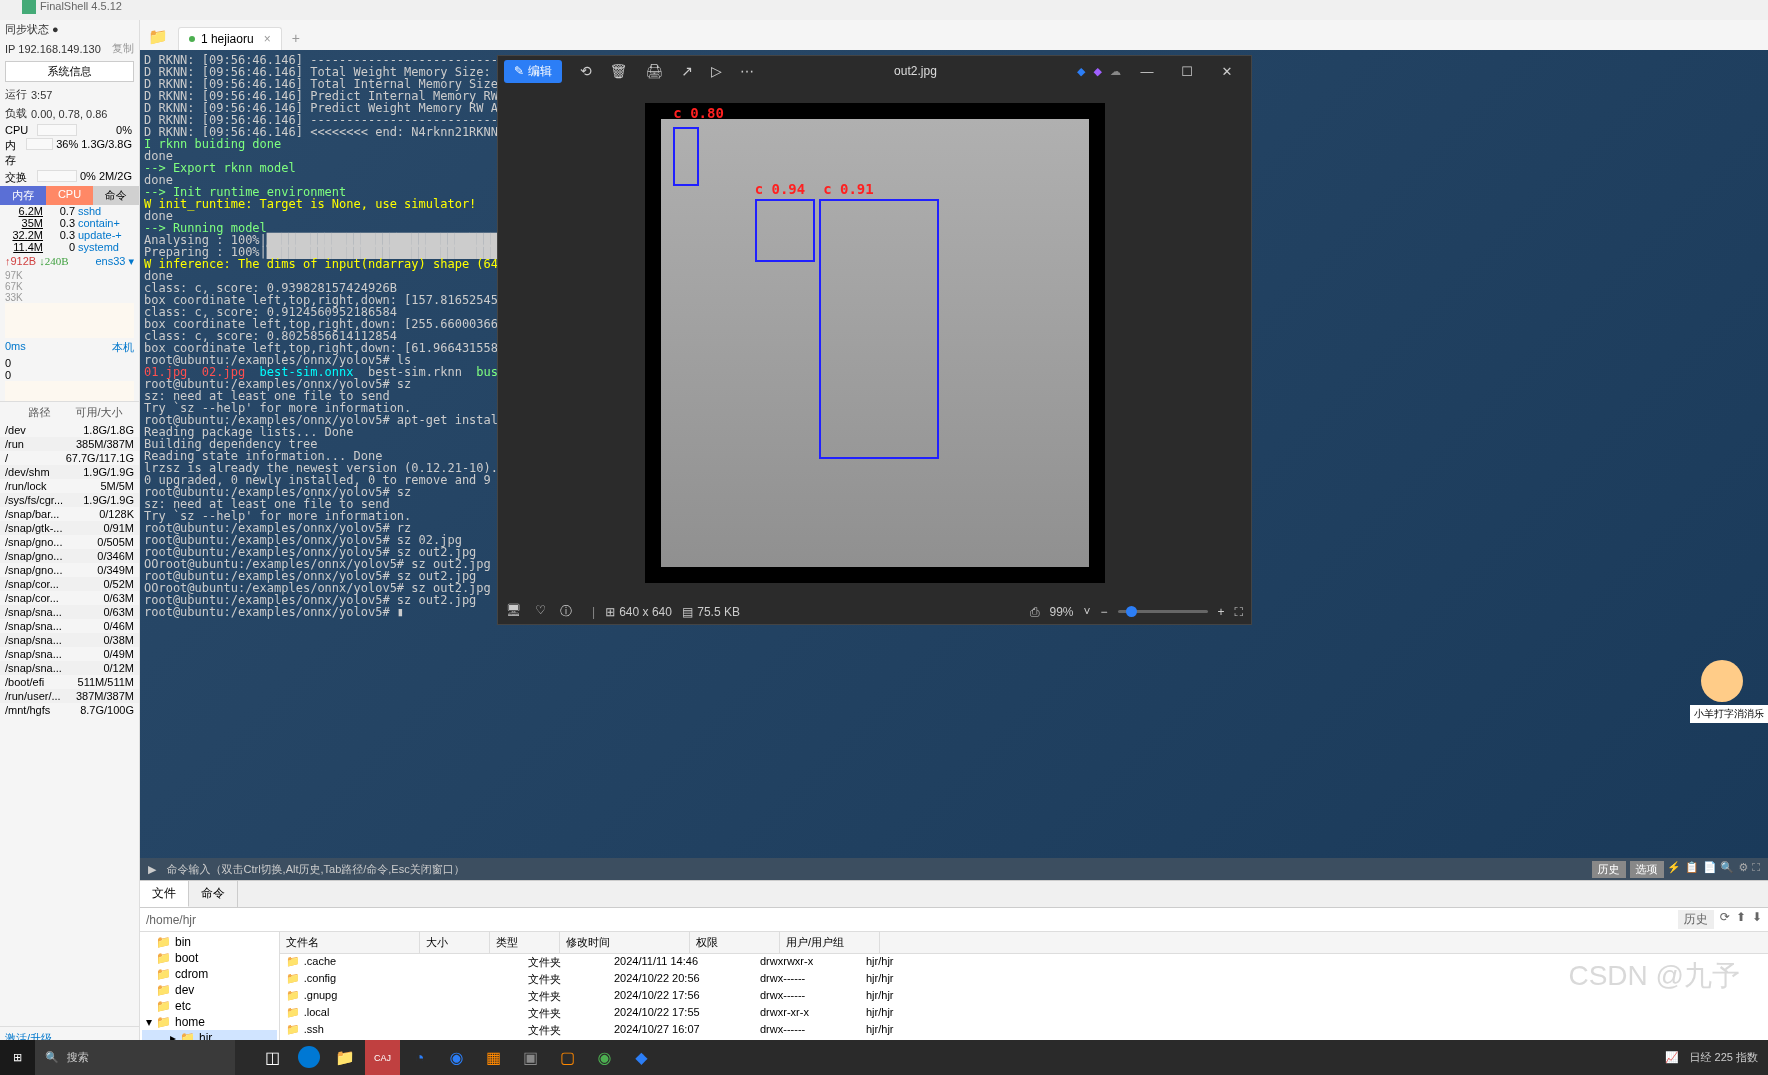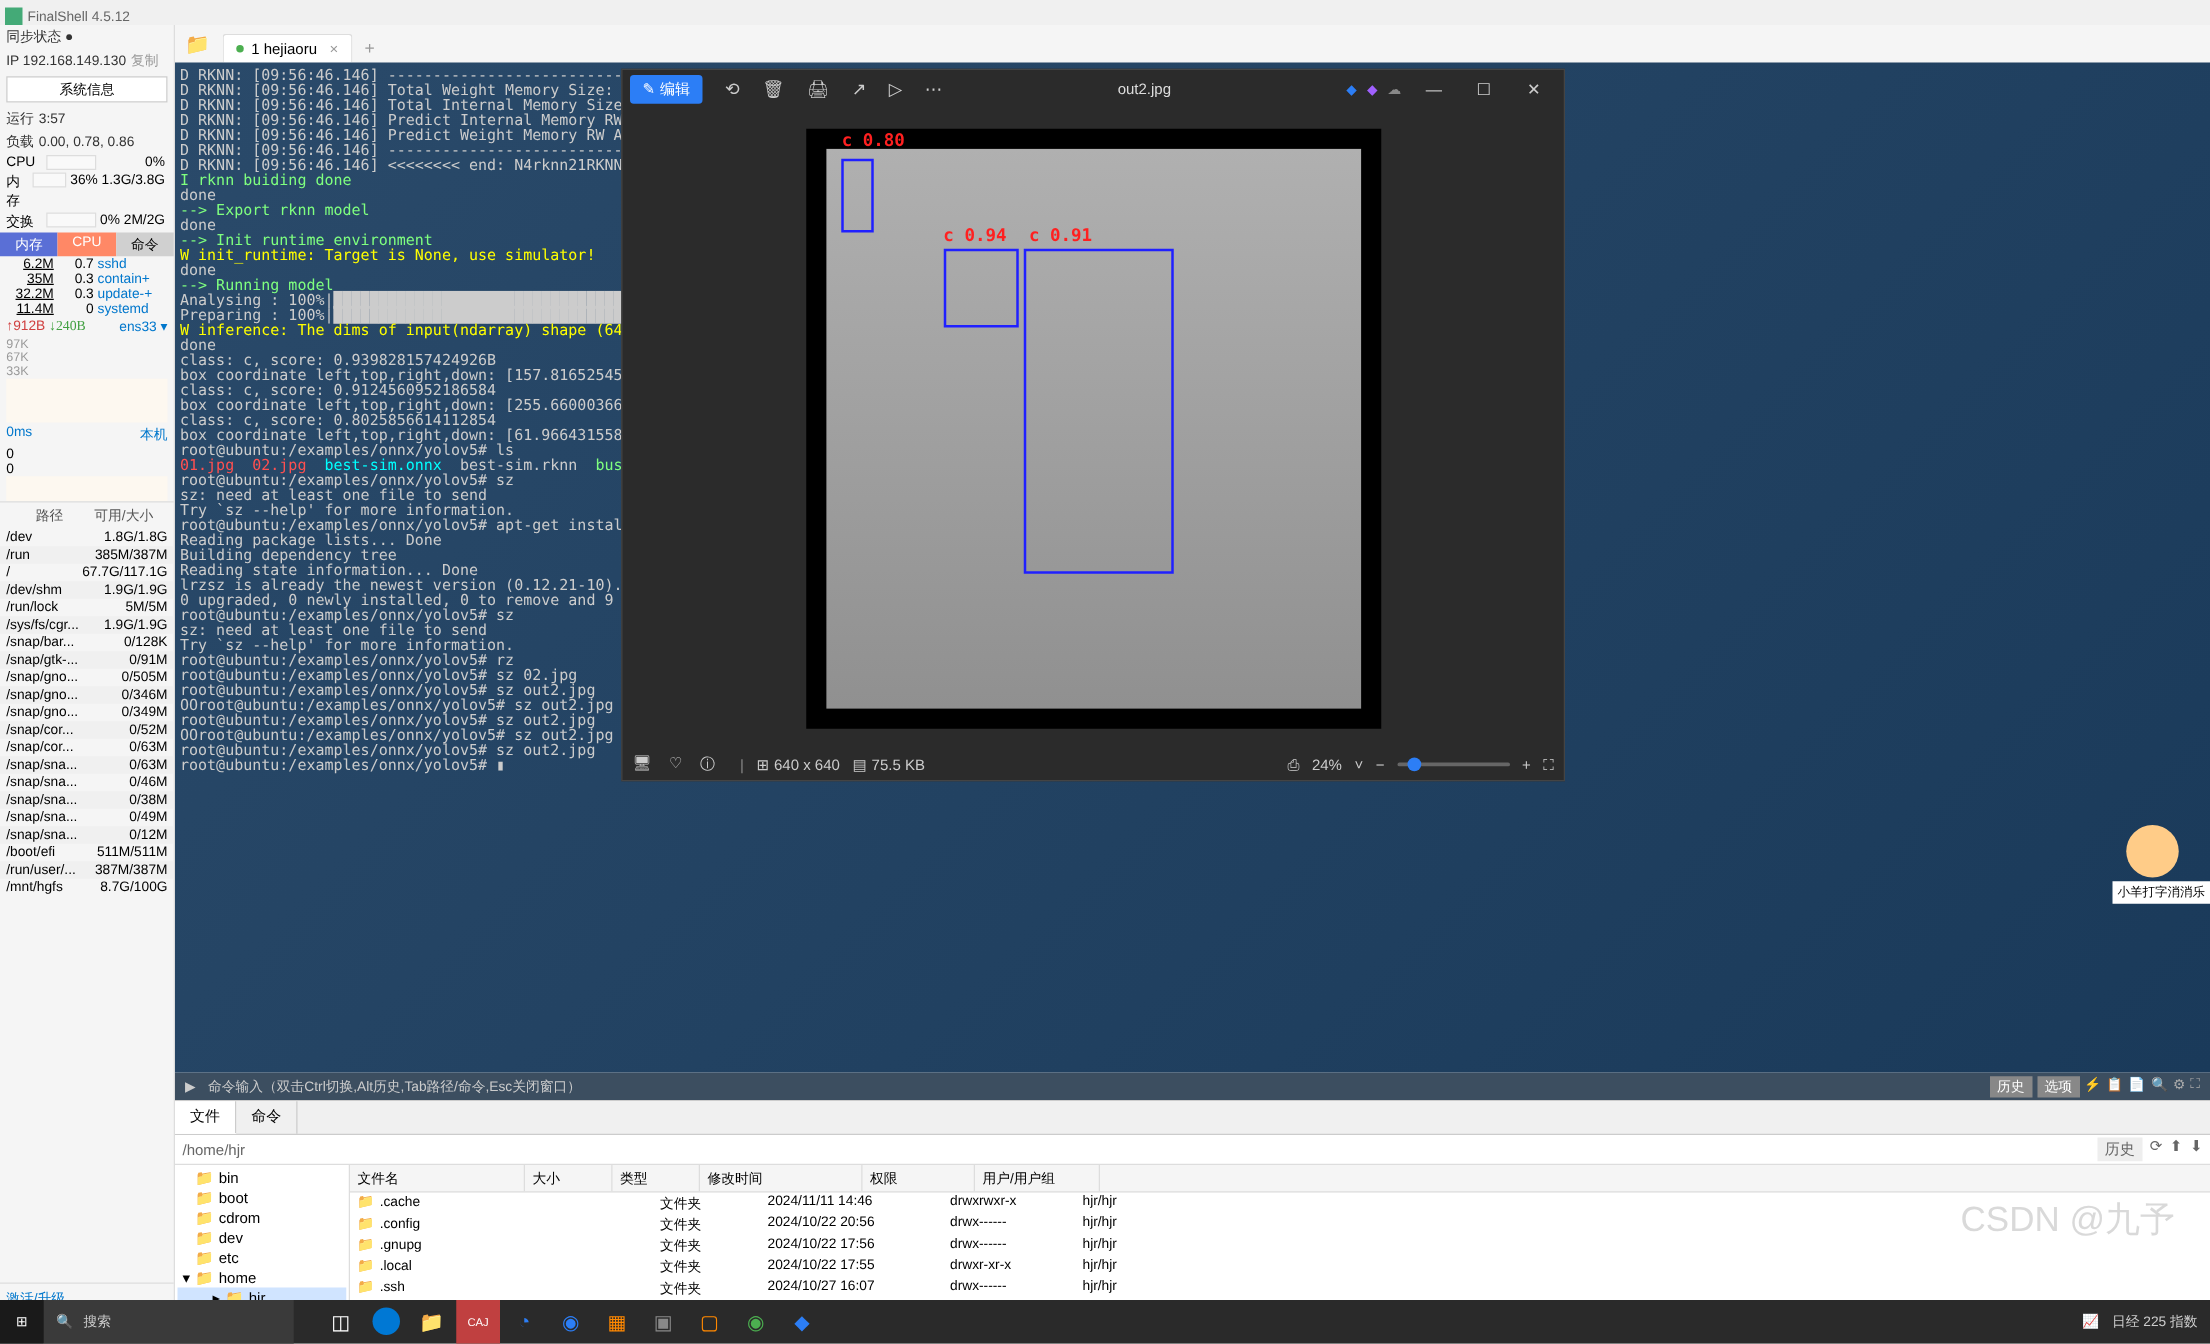--- a/index.html
+++ b/index.html
@@ -1,17 +1,17 @@
 <!DOCTYPE html>
 <html><head>
 <meta charset="utf-8">
 <style>
 * { margin: 0; padding: 0; box-sizing: border-box; }
 body { font-family: "Microsoft YaHei", Arial, sans-serif; font-size: 11px; background: #f0f0f0; width: 1768px; height: 1075px; overflow: hidden; position: relative; }
-.titlebar { height: 20px; background: #f0f0f0; display: flex; align-items: flex-end; padding-left: 4px; color: #666; font-size: 11px; }
+.titlebar { height: 20px; background: #f0f0f0; display: flex; align-items: flex-start; padding-left: 4px; color: #666; font-size: 11px; margin-left: 18px; }
 .titlebar-icon { width: 14px; height: 14px; background: #4a7; margin-right: 4px; }
 .main-flex { display: flex; height: 1030px; }
 .left-panel { width: 140px; background: #f5f5f5; border-right: 1px solid #ddd; display: flex; flex-direction: column; font-size: 11px; }
 .sync-row { padding: 2px 5px; color: #333; display: flex; align-items: center; gap: 4px; }
 .sys-info-btn { margin: 3px 5px; border: 1px solid #ccc; background: #fff; text-align: center; padding: 2px; font-size: 11px; }
 .stat-row { display: flex; padding: 1px 5px; font-size: 11px; }
 .stat-row .label { width: 32px; }
 .stat-row .bar { width: 40px; height: 12px; background: #f9f9f9; border: 1px solid #ddd; position: relative; }
 .stat-row .bar-fill { height: 100%; background: #ffa500; }
 .stat-row .val { flex: 1; text-align: right; padding-right: 2px; }
@@ -110,21 +110,21 @@
 <div class="titlebar">
   <span class="titlebar-icon"></span>
   <span>FinalShell 4.5.12</span>
 </div>
 
 <div class="main-flex">
   <div class="left-panel">
     <div class="sync-row">
         <span>同步状态 ●</span>
       </div>
-    <div class="sync-row" style="">
+    <div class="sync-row" style="justify-content:space-between">
       <span><span>IP</span> <span>192.168.149.130</span></span>
       <span style="color:#999">复制</span>
     </div>
     <div class="sys-info-btn">系统信息</div>
     <div class="sync-row">
         <span>运行</span> 
         <span>3:57</span>
       </div>
     <div class="sync-row">
         <span>负载</span> 
@@ -478,21 +478,21 @@
       <span>♡</span>
       <span>ⓘ</span>
     </div>
     <span style="margin-left:20px;color:#888">|</span>
     <span style="margin-left:10px">⊞</span>
     <span style="margin-left:4px">640 x 640</span>
     <span style="margin-left:10px">▤</span>
     <span style="margin-left:4px">75.5 KB</span>
     <div class="iv-sb-right">
       <span>⎙</span>
-      <span>24%</span>
+      <span>99%</span>
       <span>˅</span>
       <span>−</span>
       <div class="iv-slider">
           <div class="iv-slider-thumb"></div>
         </div>
       <span>+</span>
       <span>⛶</span>
     </div>
   </div>
 </div>

